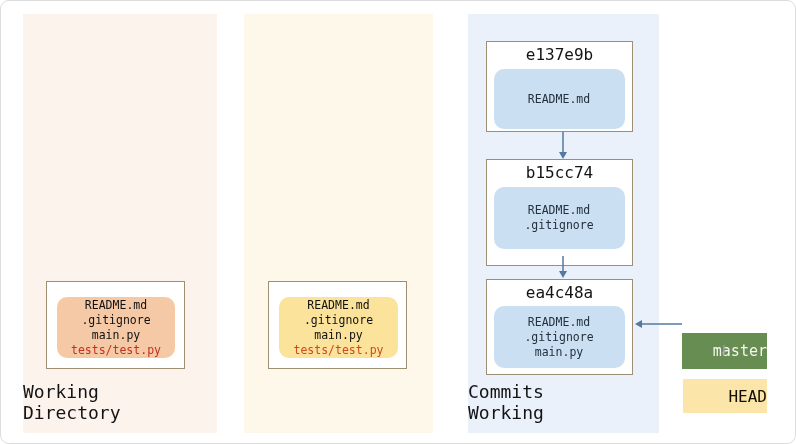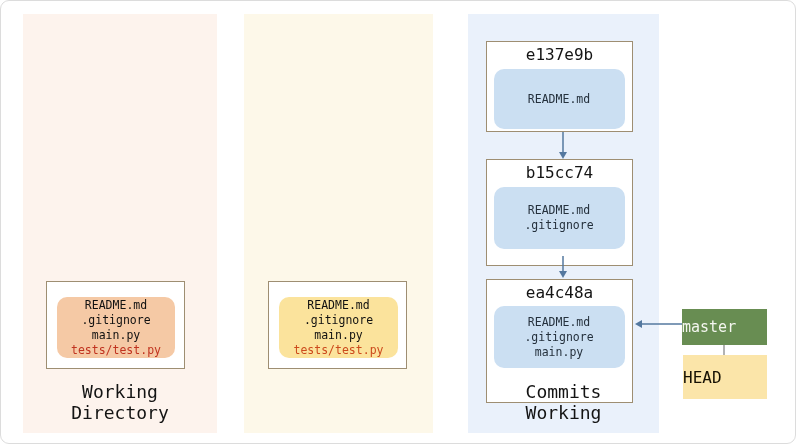--- a/index.html
+++ b/index.html
@@ -28,41 +28,41 @@
     align-items:center; justify-content:center; font-size:11.5px; line-height:15px;
     text-align:center;
   }
   .wd-box{left:23px; top:267px; width:139px; height:88px;}
   .wd-files{left:10px; top:15px; width:118px; height:61px; background:var(--working-files-bg);}
   .st-box{left:24px; top:267px; width:139px; height:88px;}
   .st-files{left:10px; top:15px; width:119px; height:61px; background:var(--stage-files-bg);}
   .untracked-working{color:var(--untracked-working);}
   .untracked-stage{color:var(--untracked-stage);}
   .col-label{
-    position:absolute; left:0; width:100%; top:367px; text-align:center;
+    position:absolute; left:0; width:100%; top:367px; text-align:left;
     font-size:18px; line-height:21px; white-space:pre-line; color:#141414;
   }
   .commit-box{position:absolute; left:18px; width:147px; background:#fff;
     border:1.5px solid var(--box-border); box-sizing:border-box;}
   .commit-hash{position:absolute; top:0; left:0; width:100%; height:27px;
     text-align:center; font-size:16px; line-height:26px; color:#141414;}
   .commit-files{
     position:absolute; left:6.5px; width:131px; border-radius:10px;
     background:var(--commit-files-bg); display:flex; flex-direction:column;
     align-items:center; justify-content:center; font-size:11.5px; line-height:15px;
     text-align:center; color:#25313d;
   }
   .c1{top:27px; height:91px;} .c1 .commit-files{top:27px; height:60px;}
   .c2{top:145px; height:107px;} .c2 .commit-files{top:27px; height:62px;}
-  .c3{top:265px; height:124px;} .c3 .commit-files{top:26px; height:62px;}
+  .c3{top:265px; height:96px;} .c3 .commit-files{top:26px; height:62px;}
   .ref-box{position:absolute; box-sizing:border-box; display:flex;
-    align-items:center; justify-content:flex-start;}
+    align-items:center; justify-content:flex-end;margin-top:24px;}
   .branch{left:681px; top:308px; width:85px; height:36px; background:var(--branch-bg);
     color:#f4f6ef; font-size:15px;}
-  .head{left:682px; top:354px; width:84px; height:44px; background:var(--head-bg);
+  .head{left:682px; top:354px; width:84px; height:34px; background:var(--head-bg);
     color:#151003; font-size:16px;}
   svg.overlay{position:absolute; inset:0; pointer-events:none;}
 </style>
 </head>
 <body>
 
 <div class="screenshot">
 
   <div class="panel working">
     <div class="white-box wd-box">

